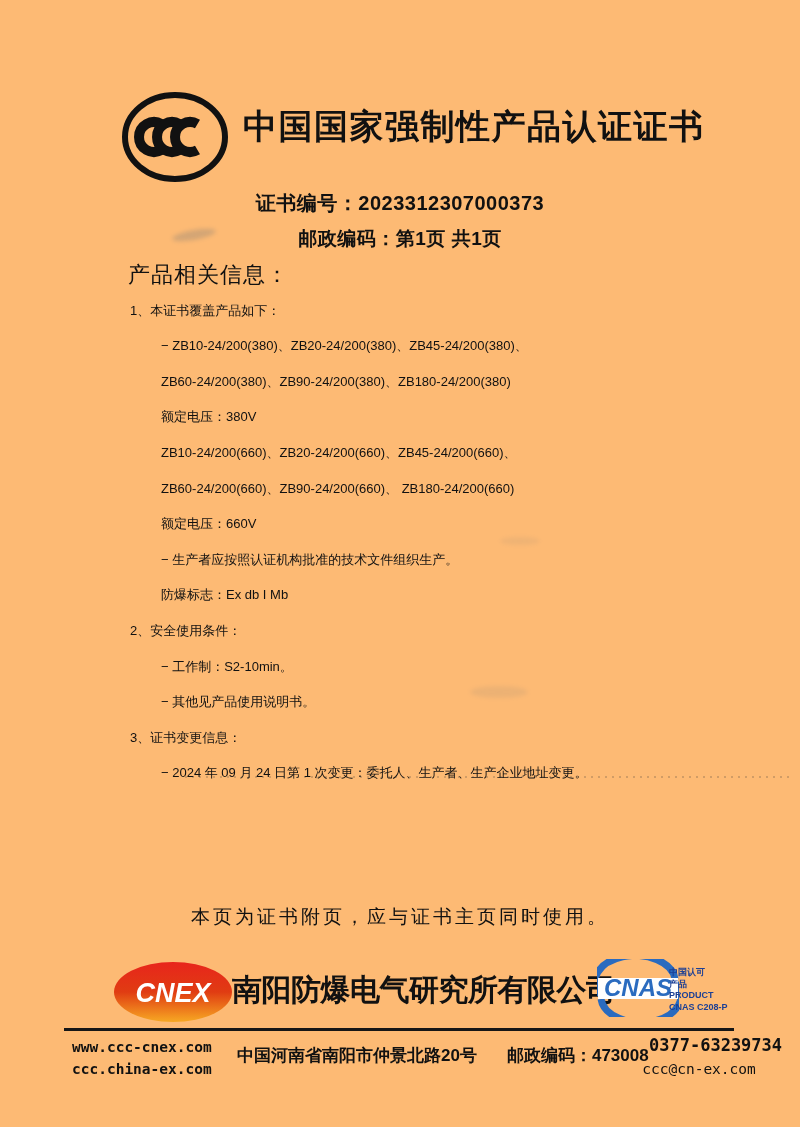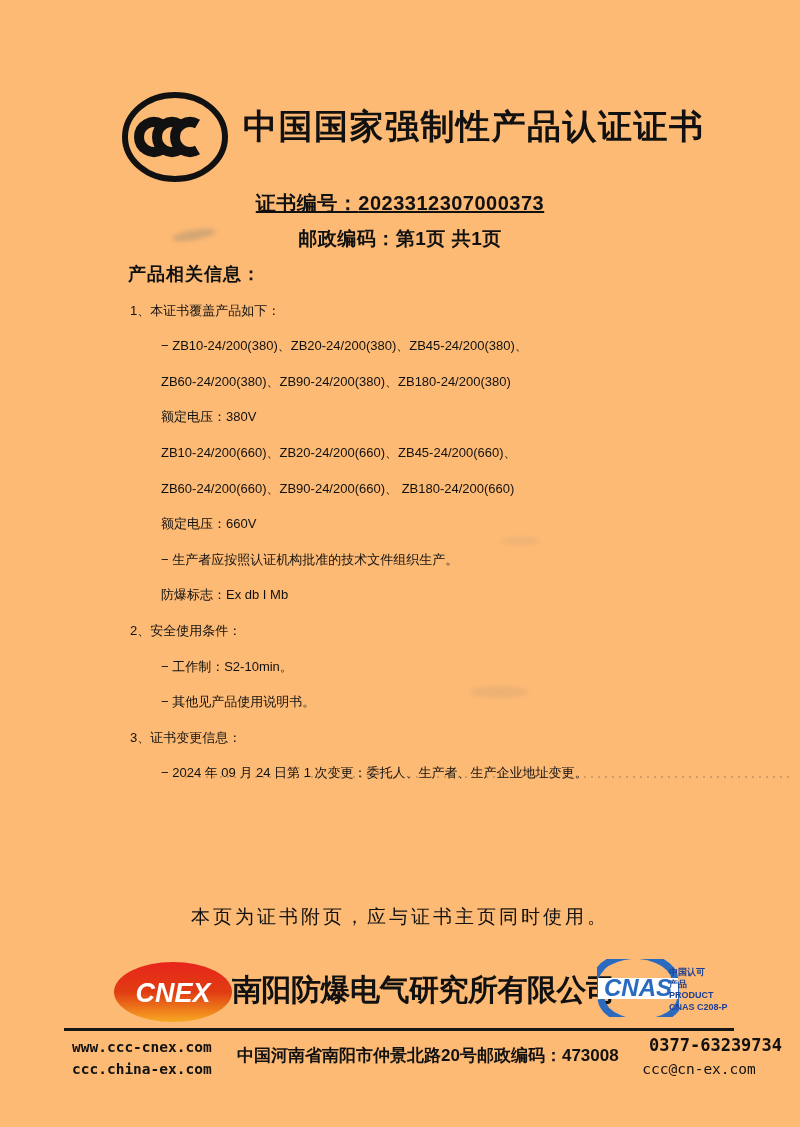--- a/index.html
+++ b/index.html
@@ -16,31 +16,31 @@
   .ccc-logo{position:absolute;left:120px;top:90px;}
   .doc-title{
     position:absolute;left:243px;top:104px;margin:0;
     font-size:34px;font-weight:700;letter-spacing:1.5px;
     white-space:nowrap;
   }
 
   
   .cert-line1{
     position:absolute;left:0;top:190px;width:100%;
-    text-align:center;font-size:20px;font-weight:700;letter-spacing:0.5px;text-decoration:underline;
+    text-align:center;font-size:20px;font-weight:700;letter-spacing:0.5px;
   }
   .cert-line2{
     position:absolute;left:0;top:226px;width:100%;
     text-align:center;font-size:19px;font-weight:700;letter-spacing:0.5px;
   }
 
   
   .content{position:absolute;left:128px;top:257px;width:620px;}
   .line{height:35.6px;line-height:35.6px;font-size:13px;white-space:nowrap;}
-  .line.section{font-size:18px;font-weight:700;letter-spacing:1px;}
+  .line.section{font-size:22px;font-weight:400;letter-spacing:1px;}
   .lvl1{padding-left:2px;}
   .lvl2{padding-left:33px;}
 
   
   .page-note{
     position:absolute;left:0;top:904px;width:100%;
     text-align:center;font-size:19px;letter-spacing:3px;font-weight:500;
   }
 
   
@@ -58,21 +58,21 @@
 
   
   .bottom-rule{position:absolute;left:64px;top:1028px;width:670px;height:3px;background:#161616;}
   .websites{
     position:absolute;left:72px;top:1036px;
     font-family:"DejaVu Sans Mono", monospace;
     font-size:14.5px;font-weight:700;line-height:22px;white-space:nowrap;text-align:center;
   }
   .address-row{
     position:absolute;left:237px;top:1044px;
-    display:flex;font-size:17px;font-weight:700;white-space:nowrap;
+    display:flex;gap:30px;font-size:17px;font-weight:700;white-space:nowrap;
   }
   .phone-email{
     position:absolute;left:616px;top:1033px;
     font-family:"DejaVu Sans Mono", monospace;
     line-height:24px;white-space:nowrap;
   }
   .phone-email .phone{font-size:17px;font-weight:700;margin-left:33px;}
   .phone-email .email{font-size:14.5px;text-align:center;}
 
   

